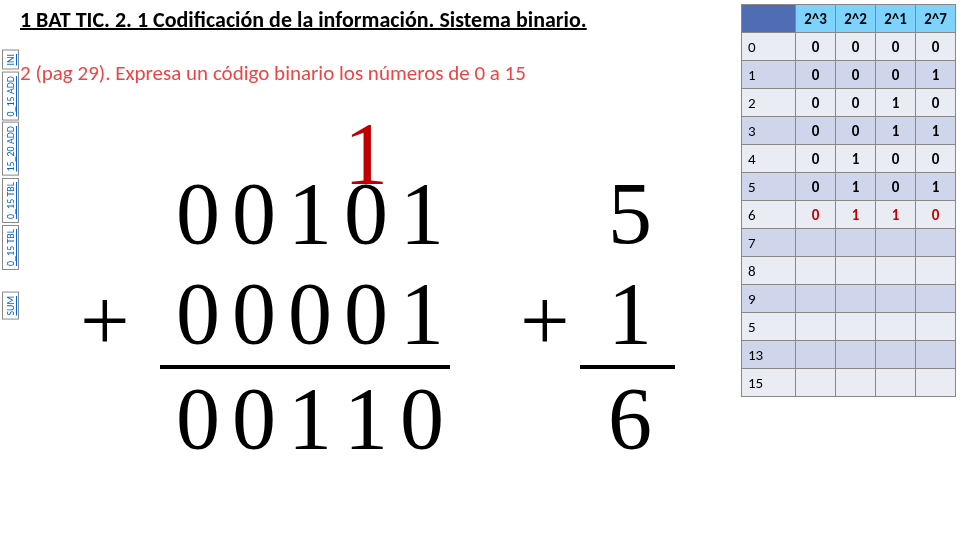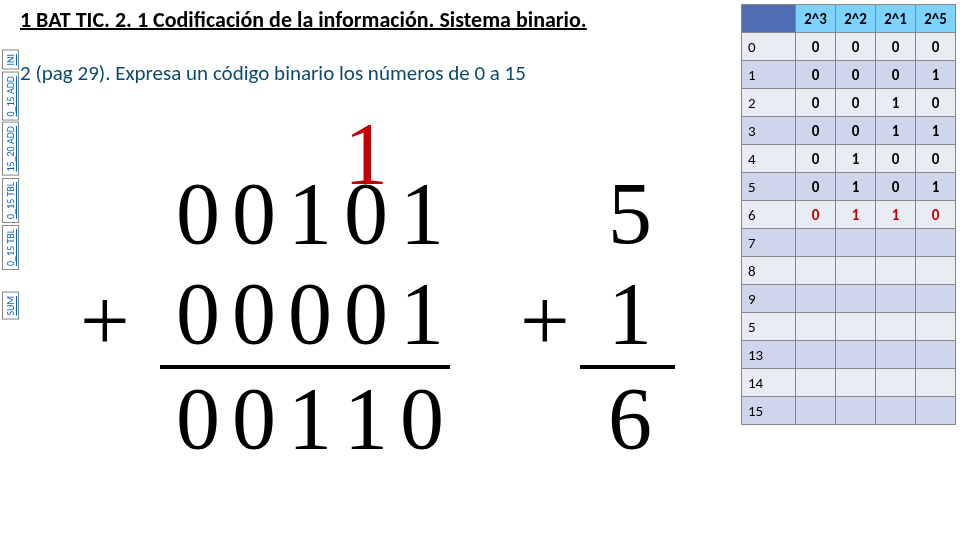--- a/index.html
+++ b/index.html
@@ -19,21 +19,21 @@
   
   .title {
     position: absolute; top: 6px; left: 20px;
     font-size: 22px; font-weight: bold; color: #000;
     text-decoration: underline; text-decoration-thickness: 2px;
   }
 
   
   .sub {
     position: absolute; top: 60px; left: 20px;
-    font-size: 21px; color: #0c4a6e;
+    font-size: 21px; color: #ef4444;
   }
 
   
   .carrylabel {
     position: absolute; top: 130px; left: 45px;
     font-size: 20px; color: #111;
   }
 
   
   .bigblock { position: absolute; top: 110px; left: 20px; width: 700px; height: 390px; display: flex; }
@@ -128,21 +128,21 @@
     </div>
   </div>
 
   <table class="rtable">
     <thead>
         <tr id="rtable-head">
           <th class="corner"></th>
           <th>2^3</th>
           <th>2^2</th>
           <th>2^1</th>
-          <th>2^5</th>
+          <th>2^7</th>
         </tr>
       </thead>
     <tbody id="rtable-body">
         <tr>
           <td>0</td>
           <td class="bold">0</td>
           <td class="bold">0</td>
           <td class="bold">0</td>
           <td class="bold">0</td>
         </tr>
@@ -217,27 +217,20 @@
           <td></td>
         </tr>
         <tr>
           <td>13</td>
           <td></td>
           <td></td>
           <td></td>
           <td></td>
         </tr>
         <tr>
-          <td>14</td>
-          <td></td>
-          <td></td>
-          <td></td>
-          <td></td>
-        </tr>
-        <tr>
           <td>15</td>
           <td></td>
           <td></td>
           <td></td>
           <td></td>
         </tr>
       </tbody>
   </table>
 </div>
 

